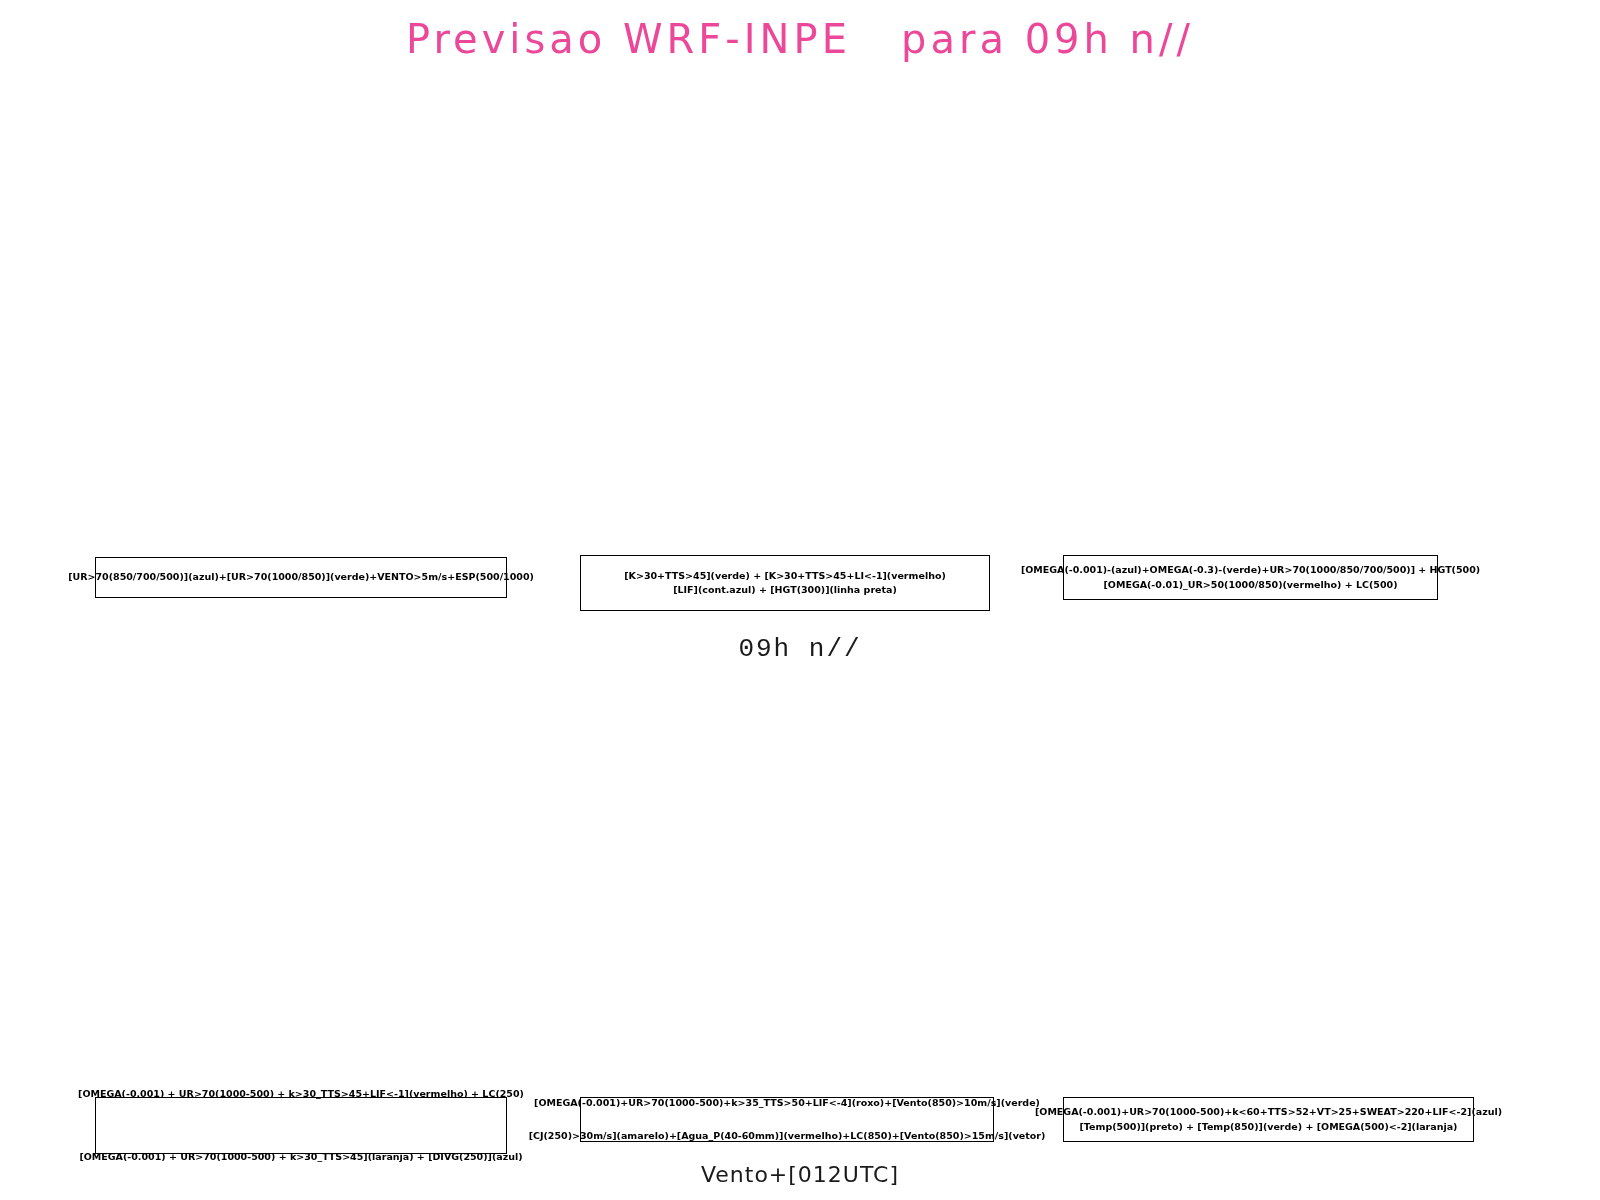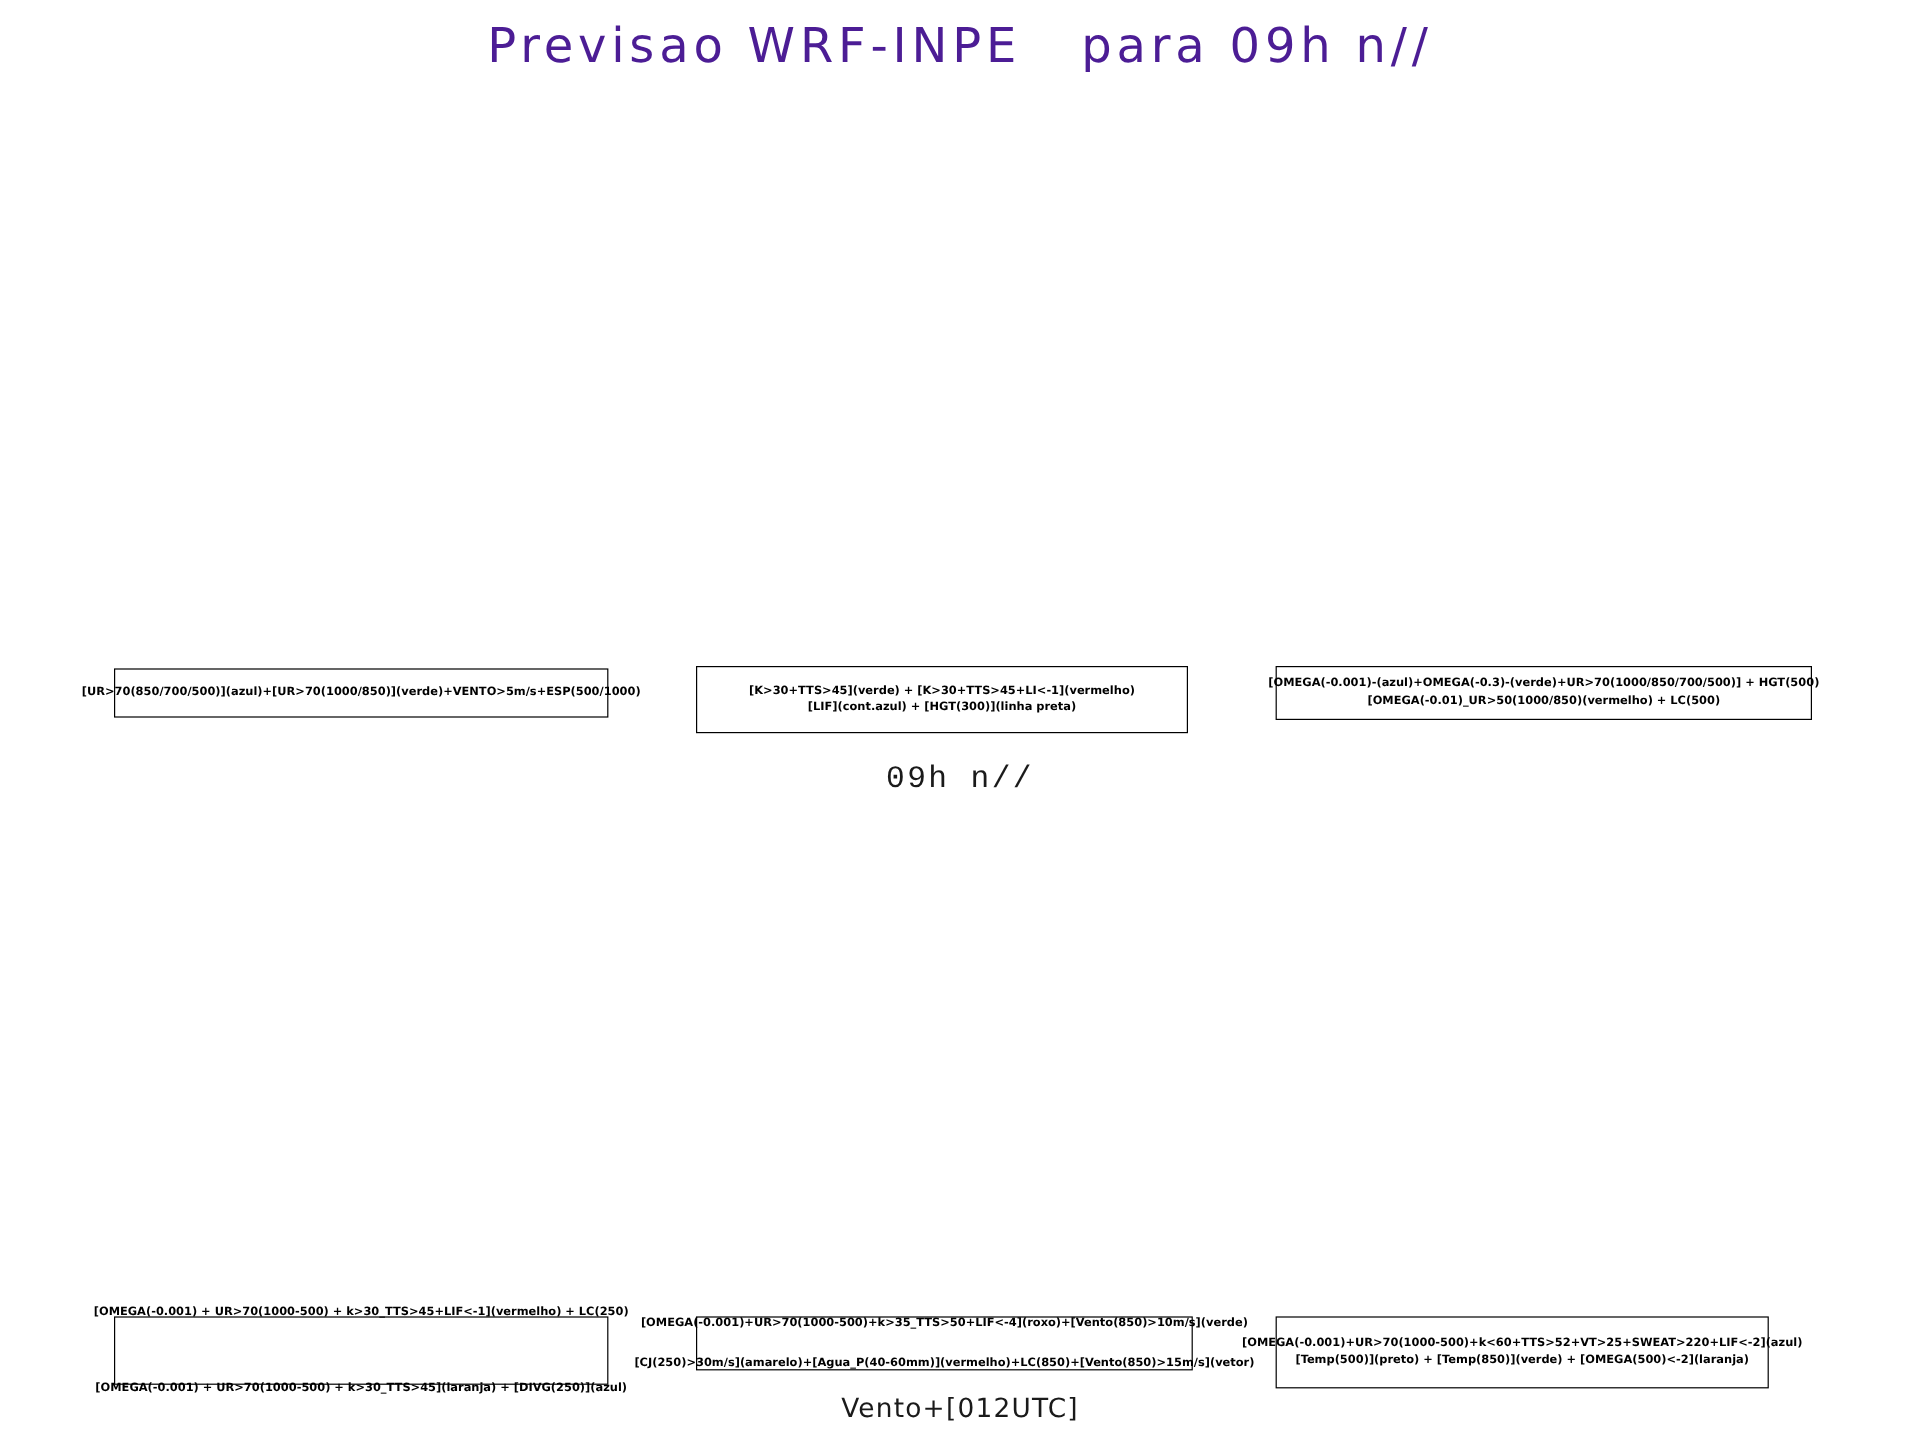--- a/index.html
+++ b/index.html
@@ -18,21 +18,21 @@
   .page-title {
     position: absolute;
     top: 16px;
     left: 0;
     width: 1600px;
     text-align: center;
     font-family: "DejaVu Sans", sans-serif;
     font-size: 40px;
     font-weight: 400;
     letter-spacing: 4px;
-    color: #4c1d95;
+    color: #ec4899;
     white-space: pre;
   }
   .mid-label {
     position: absolute;
     top: 634px;
     left: 0;
     width: 1600px;
     text-align: center;
     font-family: Liberation Mono, monospace;
     font-size: 26px;
@@ -69,25 +69,25 @@
     font-weight: bold;
     line-height: 1.5;
     color: #000000;
     white-space: nowrap;
     text-align: center;
     letter-spacing: 0px;
   }
   
   #legend-ur  { left: 95px;  top: 557px;  width: 412px; height: 41px; }
   #legend-k   { left: 580px; top: 555px;  width: 410px; height: 56px; }
-  #legend-omega-hgt { left: 1063px; top: 555px; width: 447px; height: 45px; }
+  #legend-omega-hgt { left: 1063px; top: 555px; width: 375px; height: 45px; }
   
   #legend-omega-lc  { left: 95px;  top: 1097px; width: 412px; height: 57px; gap: 48px; }
   #legend-cj        { left: 580px; top: 1097px; width: 414px; height: 45px; gap: 19px; }
-  #legend-temp      { left: 1063px; top: 1097px; width: 411px; height: 60px; }
+  #legend-temp      { left: 1063px; top: 1097px; width: 411px; height: 45px; }
 </style>
 </head>
 <body>
 
 <div class="page-title">Previsao WRF-INPE   para 09h n//</div>
 
 <div class="legend-box" id="legend-ur">
   <div class="legend-line">[UR&gt;70(850/700/500)](azul)+[UR&gt;70(1000/850)](verde)+VENTO&gt;5m/s+ESP(500/1000)</div>
 </div>
 

